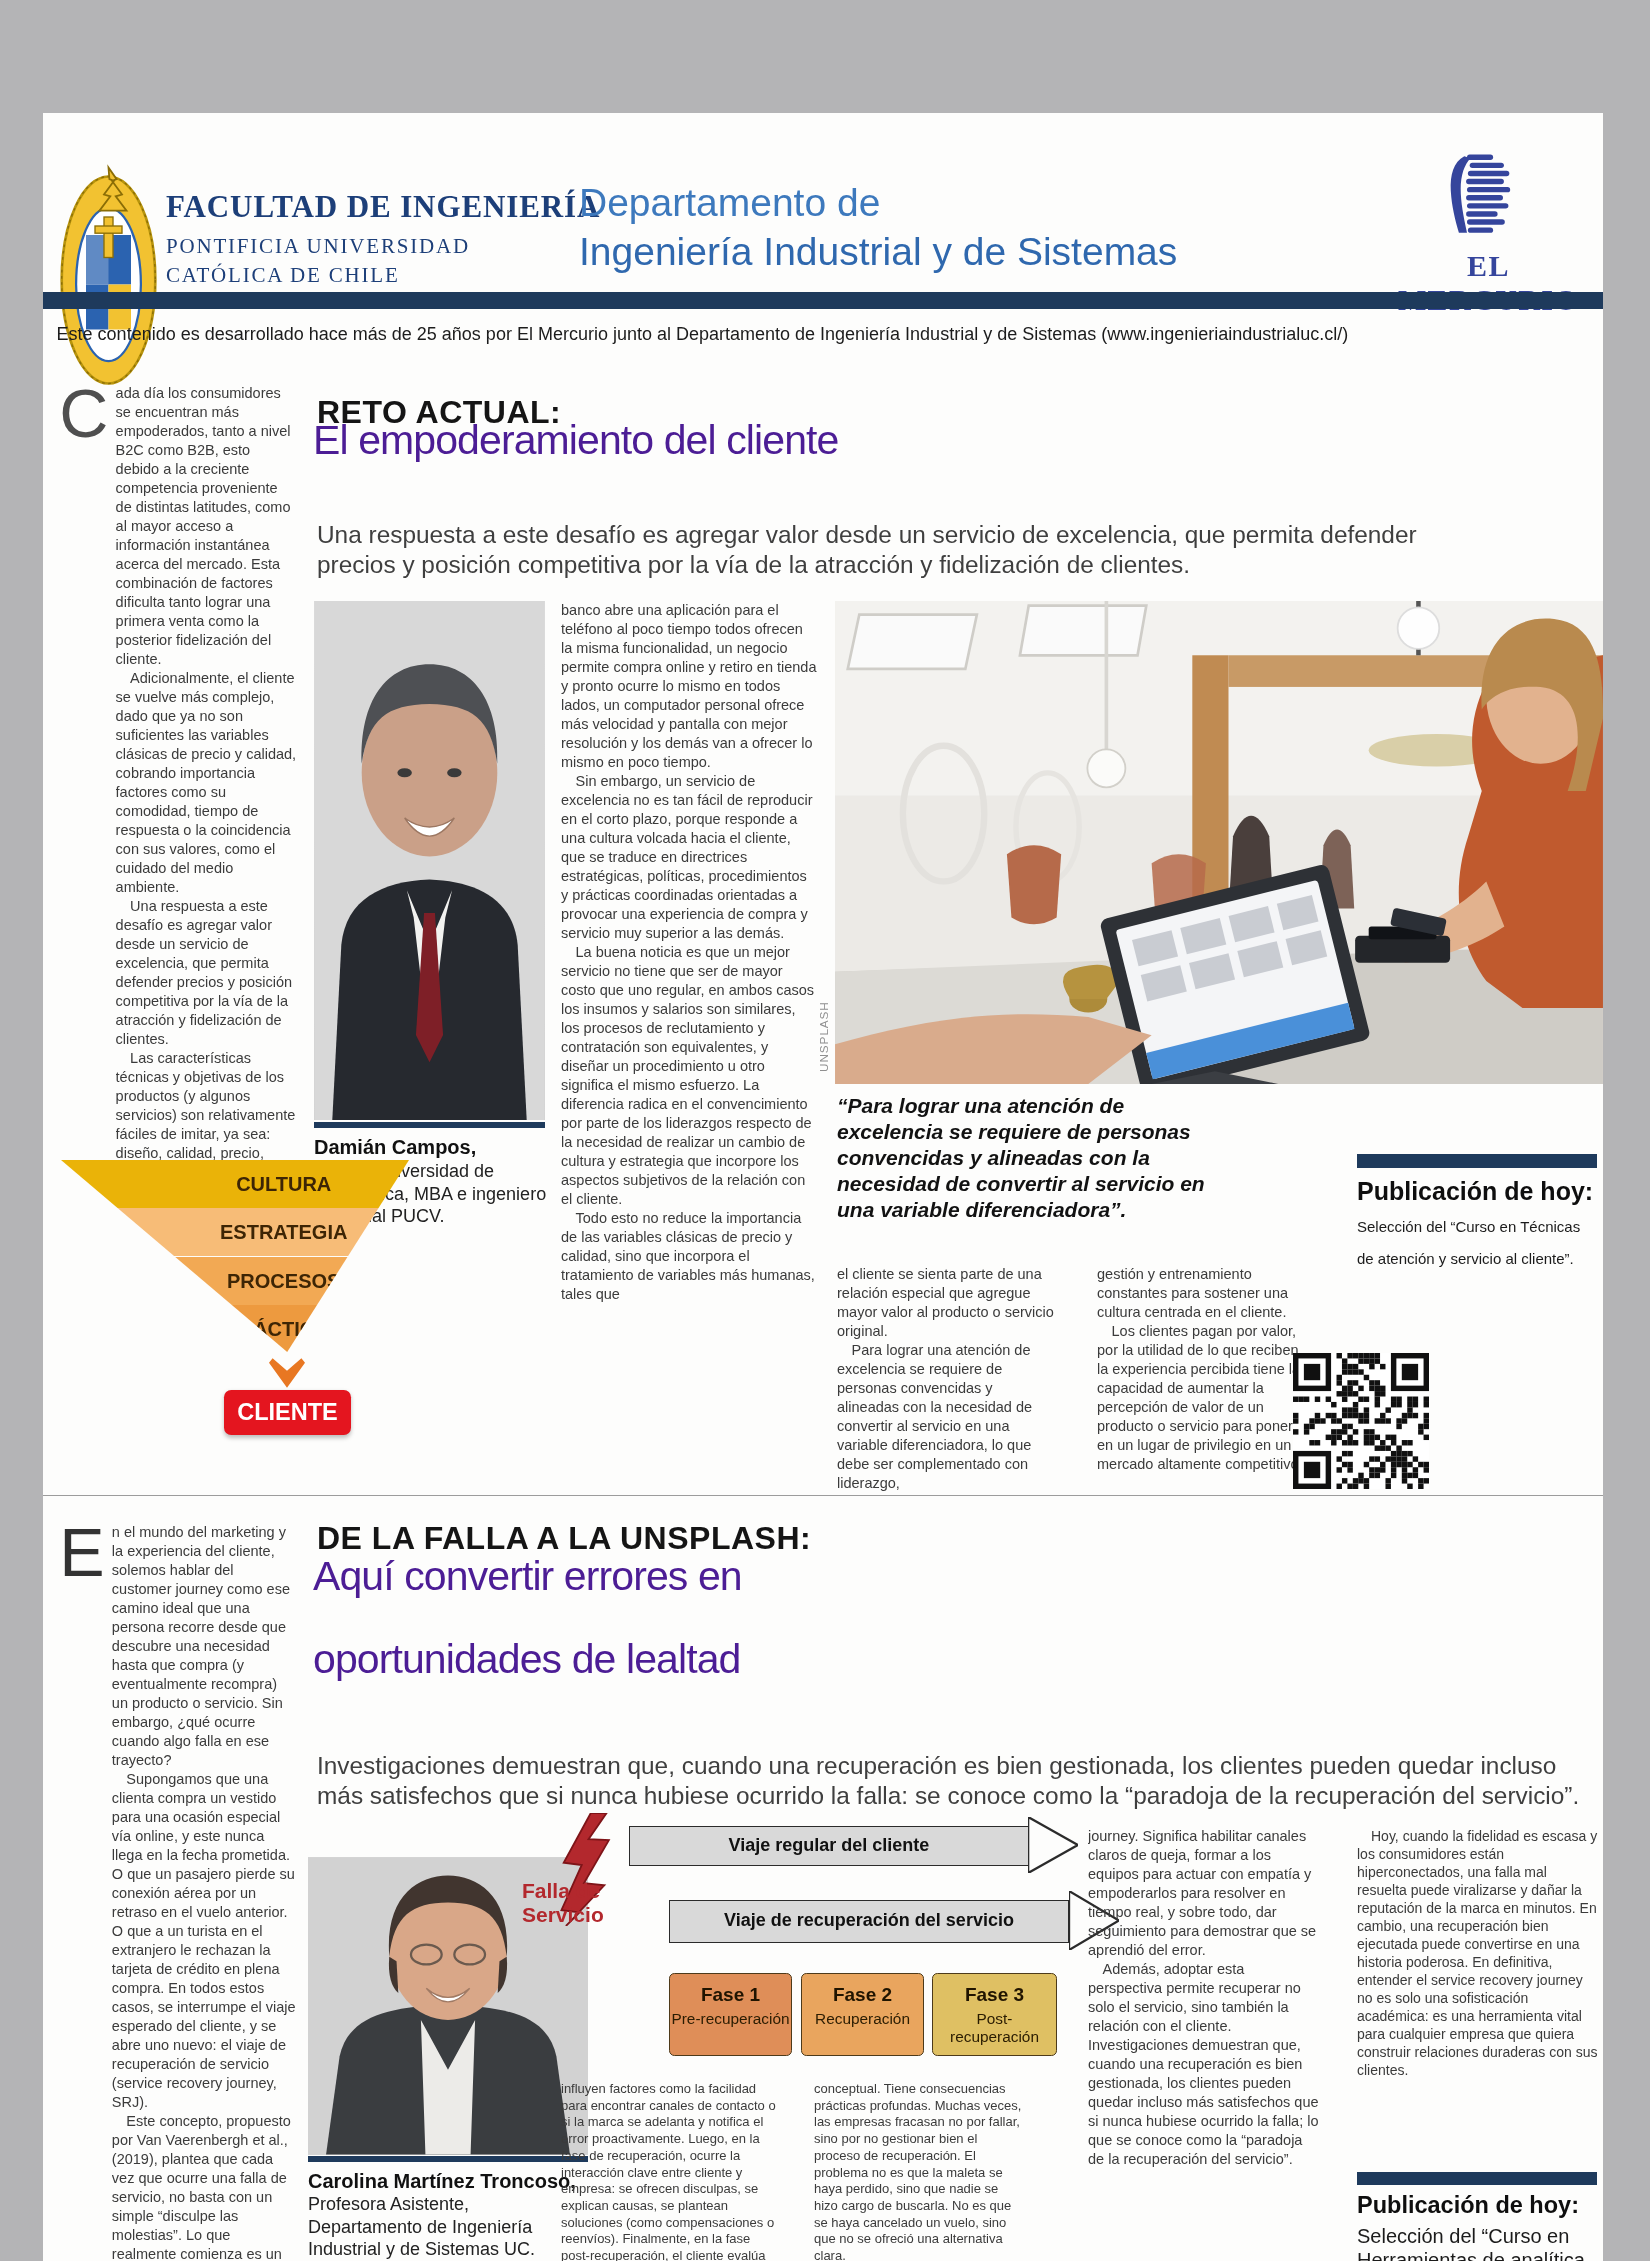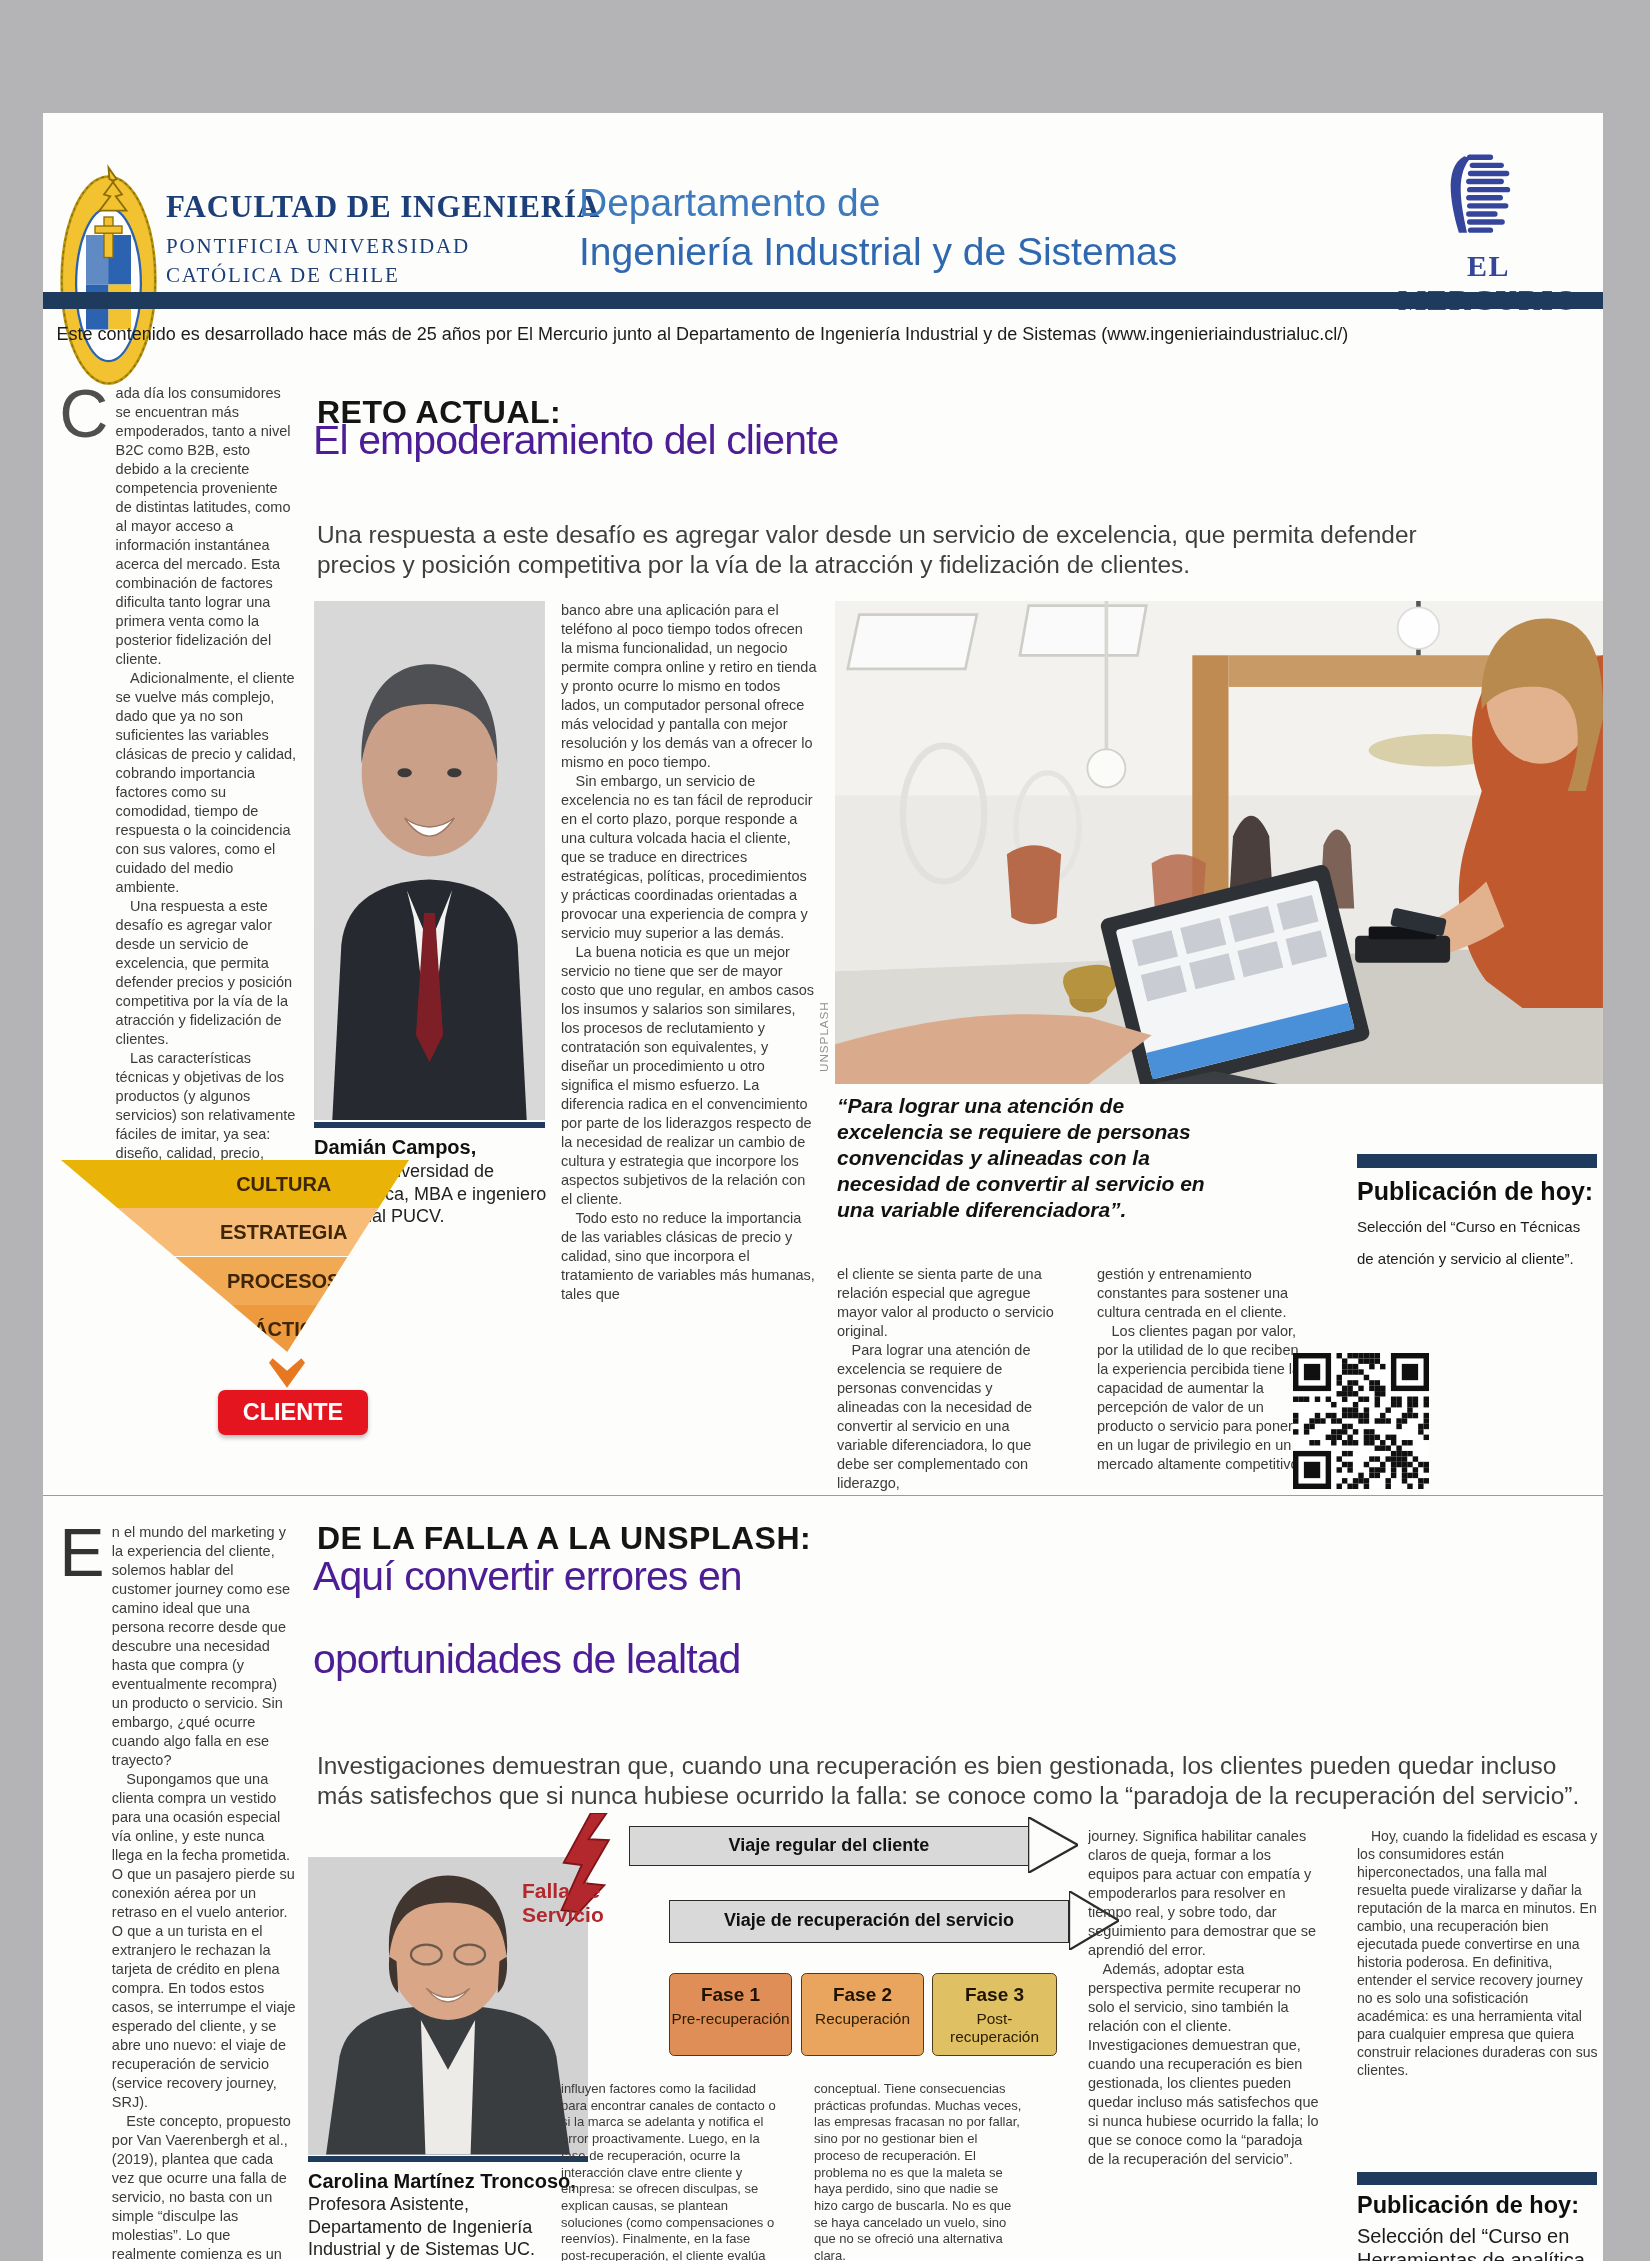--- a/index.html
+++ b/index.html
@@ -405,21 +405,21 @@
       </div>
     <div class="band" style="top:145px;height:47px;background:#ed9a3f;">
         <span>PRÁCTICAS</span>
       </div>
   </div>
   <div class="abs" style="left:226px;top:1245px;width:36px;height:30px;">
     <svg viewBox="0 0 80 66" width="36" height="30">
         <path d="M8,0 L40,28 L72,0 L80,10 L40,66 L0,10 Z" fill="#e87722"></path>
       </svg>
   </div>
-  <div class="abs cliente" style="left:175px;top:1277px;width:150px;height:45px;">CLIENTE</div>
+  <div class="abs cliente" style="left:181px;top:1277px;width:127px;height:45px;">CLIENTE</div>
 
   <div class="abs divider" style="left:0px;top:1382px;width:1560px;"></div>
 
   <div class="abs kicker" style="left:274px;top:1407px;">DE LA FALLA A LA UNSPLASH:</div>
   <div class="abs headline" style="left:270px;top:1440px;">Aquí convertir errores en</div>
   <div class="abs headline" style="left:270px;top:1523px;">oportunidades de lealtad</div>
   <div class="abs standfirst" style="left:274px;top:1638px;width:1287px;">Investigaciones demuestran que, cuando una recuperación es bien gestionada, los clientes pueden quedar incluso más satisfechos que si nunca hubiese ocurrido la falla: se conoce como la “paradoja de la recuperación del servicio”.</div>
 
   <div class="abs" style="left:16.3px;top:1410px;width:237px;height:841px;">
     <span class="dropcap" style="color:#333;">E</span>

